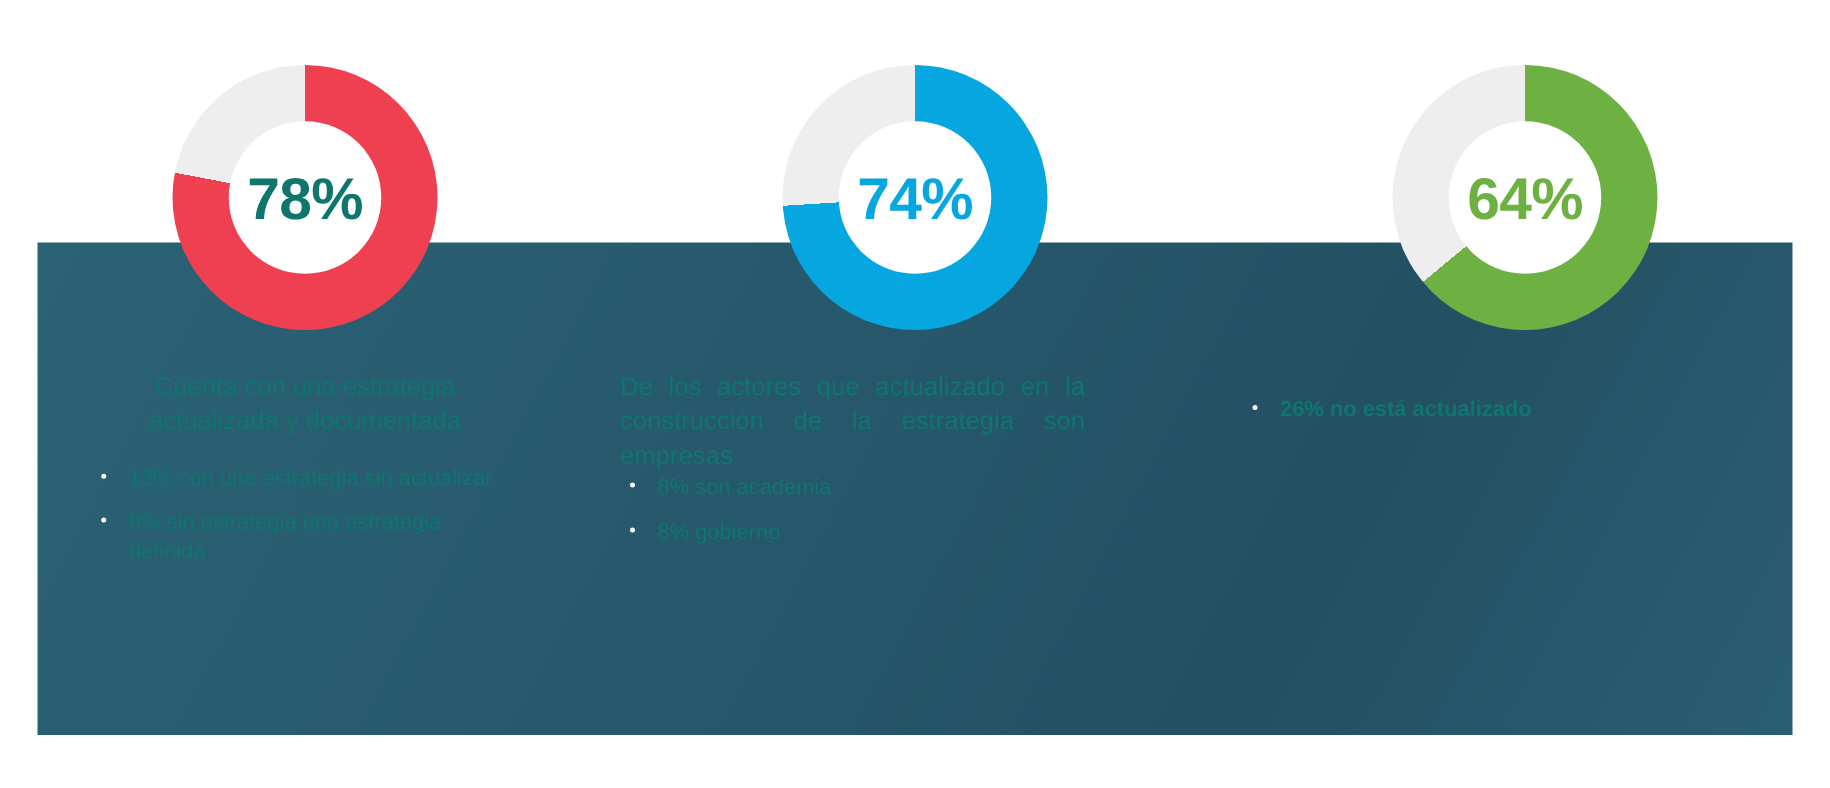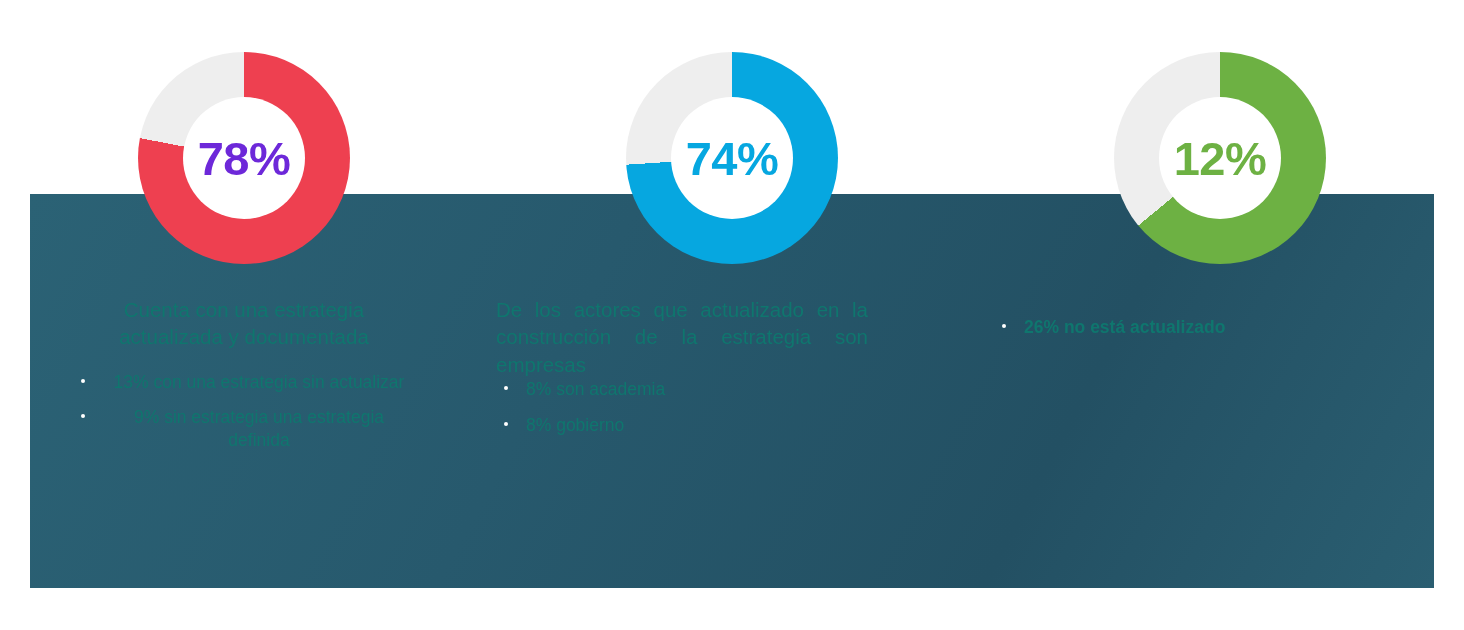--- a/index.html
+++ b/index.html
@@ -92,21 +92,21 @@
     text-align: justify;
     text-align-last: left;
     width: 372px;
     margin-left: 8px;
   }
   .bullets {
     list-style: none;
     margin: 0;
     padding: 0;
   }
-  .col-left .bullets { margin-top: 20px; margin-left: 75px; width: 340px; text-align: center; }
+  .col-left .bullets { margin-top: 20px; margin-left: 75px; width: 340px; }
   .col-mid  .bullets { margin-left: 10px; width: 340px; }
   .col-right .bullets{ margin-top: 20px; margin-left: 20px; width: 360px; font-weight: bold; }
 
   .bullets li {
     position: relative;
     padding-left: 28px;
     margin-bottom: 13px;
     font-size: 17.5px;
     line-height: 1.30;
   }
@@ -124,21 +124,21 @@
 <body>
 
 <div id="backdrop-panel"></div>
 
 <div id="columns">
 
   <div class="column col-left">
     <div class="donut-wrap">
       <div class="donut" id="donut-1" style="background: conic-gradient(rgb(238, 64, 80) 0deg, rgb(238, 64, 80) 280.8deg, rgb(238, 238, 238) 280.8deg, rgb(238, 238, 238) 360deg);"></div>
       <div class="donut-hole">
-        <span class="donut-value" id="value-1" style="color: #6d28d9;">78%</span>
+        <span class="donut-value" id="value-1" style="color: #0f766e;">78%</span>
       </div>
     </div>
     <div class="textblock">
       <div class="heading">Cuenta con una estrategia actualizada y documentada</div>
       <ul class="bullets" id="bullets-1">
           <li><span class="dot"></span>13% con una estrategia sin actualizar</li>
           <li><span class="dot"></span>9% sin estrategia una estrategia definida</li>
         </ul>
     </div>
   </div>
@@ -156,21 +156,21 @@
           <li><span class="dot"></span>8% son academia</li>
           <li><span class="dot"></span>8% gobierno</li>
         </ul>
     </div>
   </div>
 
   <div class="column col-right">
     <div class="donut-wrap">
       <div class="donut" id="donut-3" style="background: conic-gradient(rgb(109, 177, 67) 0deg, rgb(109, 177, 67) 230.4deg, rgb(238, 238, 238) 230.4deg, rgb(238, 238, 238) 360deg);"></div>
       <div class="donut-hole">
-        <span class="donut-value" id="value-3" style="color: rgb(109, 177, 67);">12%</span>
+        <span class="donut-value" id="value-3" style="color: rgb(109, 177, 67);">64%</span>
       </div>
     </div>
     <div class="textblock">
       <ul class="bullets" id="bullets-3">
           <li><span class="dot"></span>26% no está actualizado</li>
         </ul>
     </div>
   </div>
 
 </div>

